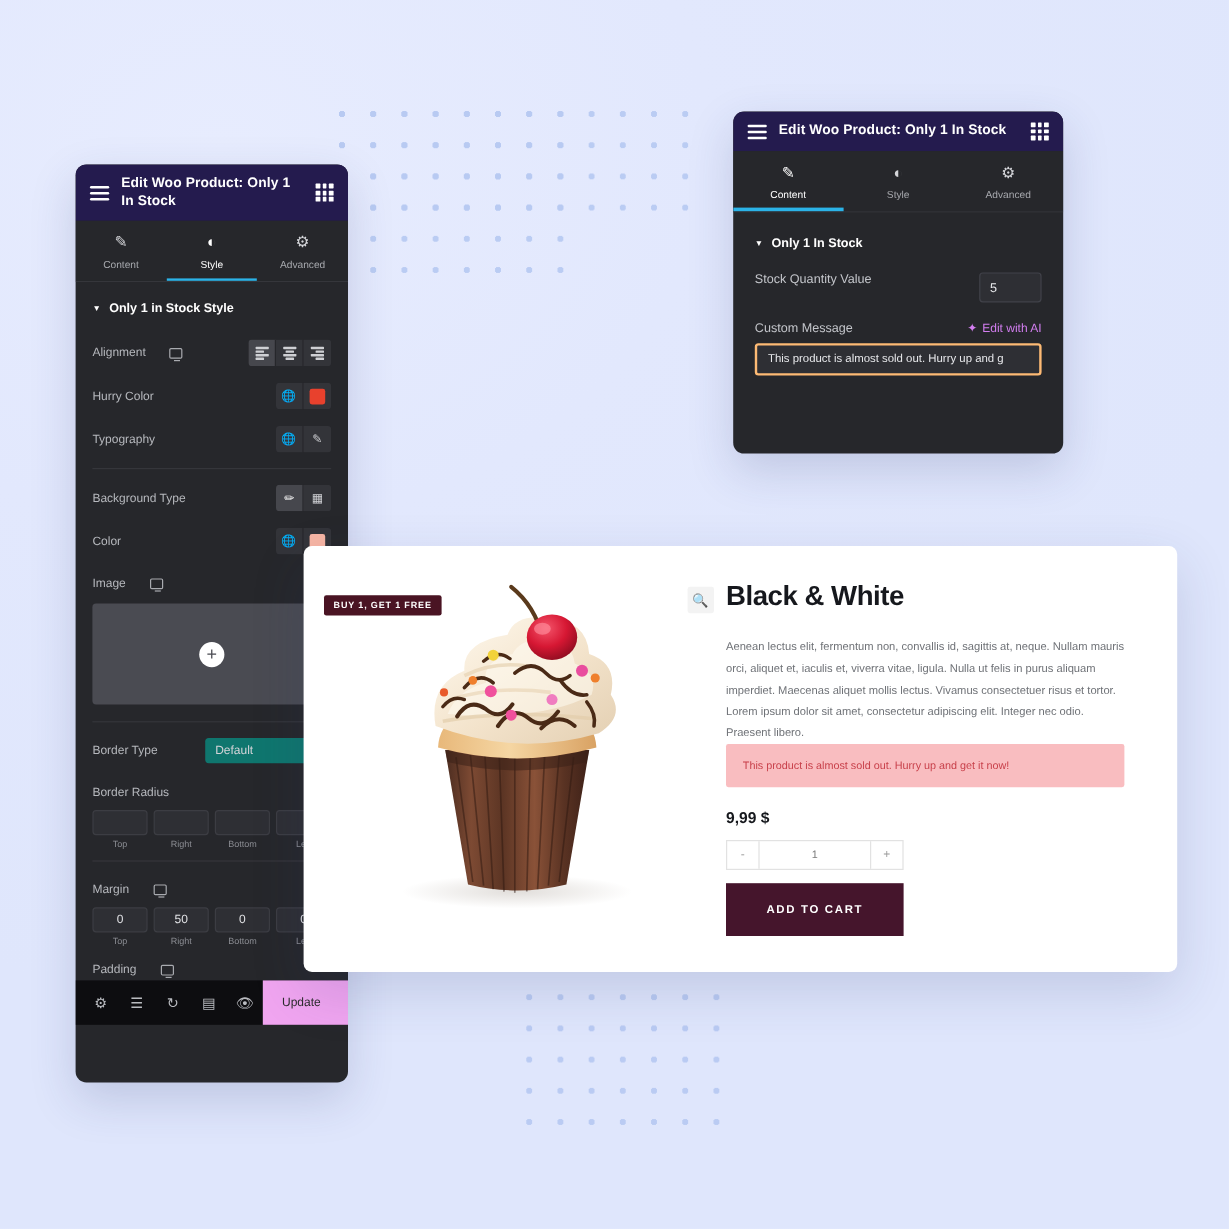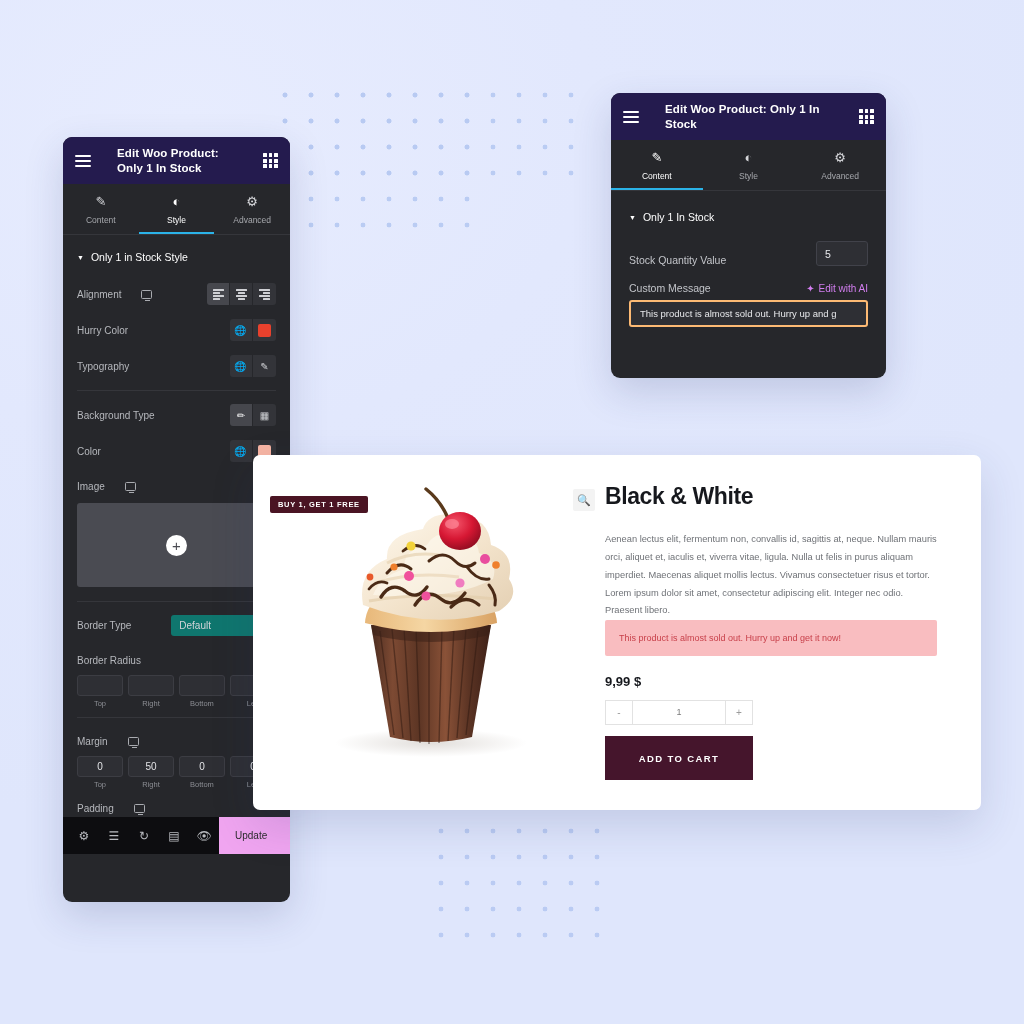--- a/index.html
+++ b/index.html
@@ -32,21 +32,21 @@
     position: absolute;
     background: #26272b;
     border-radius: 9px;
     overflow: hidden;
     box-shadow: 0 14px 38px rgba(43,56,110,.18);
   }
   .panel-header {
     background: #241b4e;
     display: flex; align-items: center;
     padding: 9px 12px;
-    gap: 26px;
+    gap: 10px;
   }
   .hamburger { width: 16px; display: flex; flex-direction: column; gap: 3px; flex: none; }
   .hamburger i { display: block; height: 2px; background: #fff; border-radius: 1px; }
   .panel-title {
     color: #fff; font-size: 11.5px; font-weight: bold; line-height: 1.28;
     flex: 1; letter-spacing: .1px;
   }
   .grid-icon {
     width: 15px; height: 15px; flex: none;
     display: grid; grid-template-columns: repeat(3,1fr); grid-template-rows: repeat(3,1fr);
@@ -64,21 +64,21 @@
   .tab.active { color: #fff; }
   .tab.active .tab-ico { color: #fff; }
   .tab.active::after {
     content: ""; position: absolute; left: 0; right: 0; bottom: 0;
     height: 2.6px; background: #2bb3e8;
   }
   .tabs-divider { height: 1px; background: #35363b; }
 
   .section-title {
     display: flex; align-items: center; gap: 7px;
-    color: #fff; font-size: 10.5px; font-weight: normal;
+    color: #fff; font-size: 10.5px; font-weight: bold;
     padding: 16px 14px 13px;
   }
   .caret { font-size: 7px; color: #fff; }
 
   .row {
     display: flex; align-items: center;
     padding: 7px 14px; gap: 20px; min-height: 30px;
   }
   .row-label { color: #b6b8bd; font-size: 10px; flex: none; }
   .monitor-ico { width: 11px; height: 9px; border: 1.2px solid #a9abb0; border-radius: 1.5px; position: relative; flex:none; }
@@ -143,21 +143,21 @@
   }
   .update-btn {
     background: #f0a5f0; height: 37px; display: flex; align-items: center;
     gap: 24px; padding: 0 12px 0 16px; cursor: pointer;
   }
   .update-label { color: #2b2b2b; font-size: 10px; }
   .update-caret { color: #2b2b2b; font-size: 9px; }
 
   
   #panel-right { left: 611px; top: 93px; width: 275px; height: 285px; }
-  .field-row { display: flex; align-items: flex-end; padding: 8px 18px; }
+  .field-row { display: flex; align-items: flex-start; padding: 8px 18px; }
   .field-label { color: #c3c5ca; font-size: 10.5px; flex: 1; }
   .num-input {
     width: 52px; height: 25px; background: #2e2f34;
     border: 1px solid #41424a; border-radius: 3px;
     color: #e7e8eb; font-size: 10.5px;
     display: flex; align-items: center; padding-left: 8px;
   }
   .edit-ai { color: #d37ef0; font-size: 10px; display: flex; align-items: center; gap: 4px; cursor: pointer; }
   .msg-input {
     margin: 2px 18px 0; height: 27px; background: #2e2f34;

